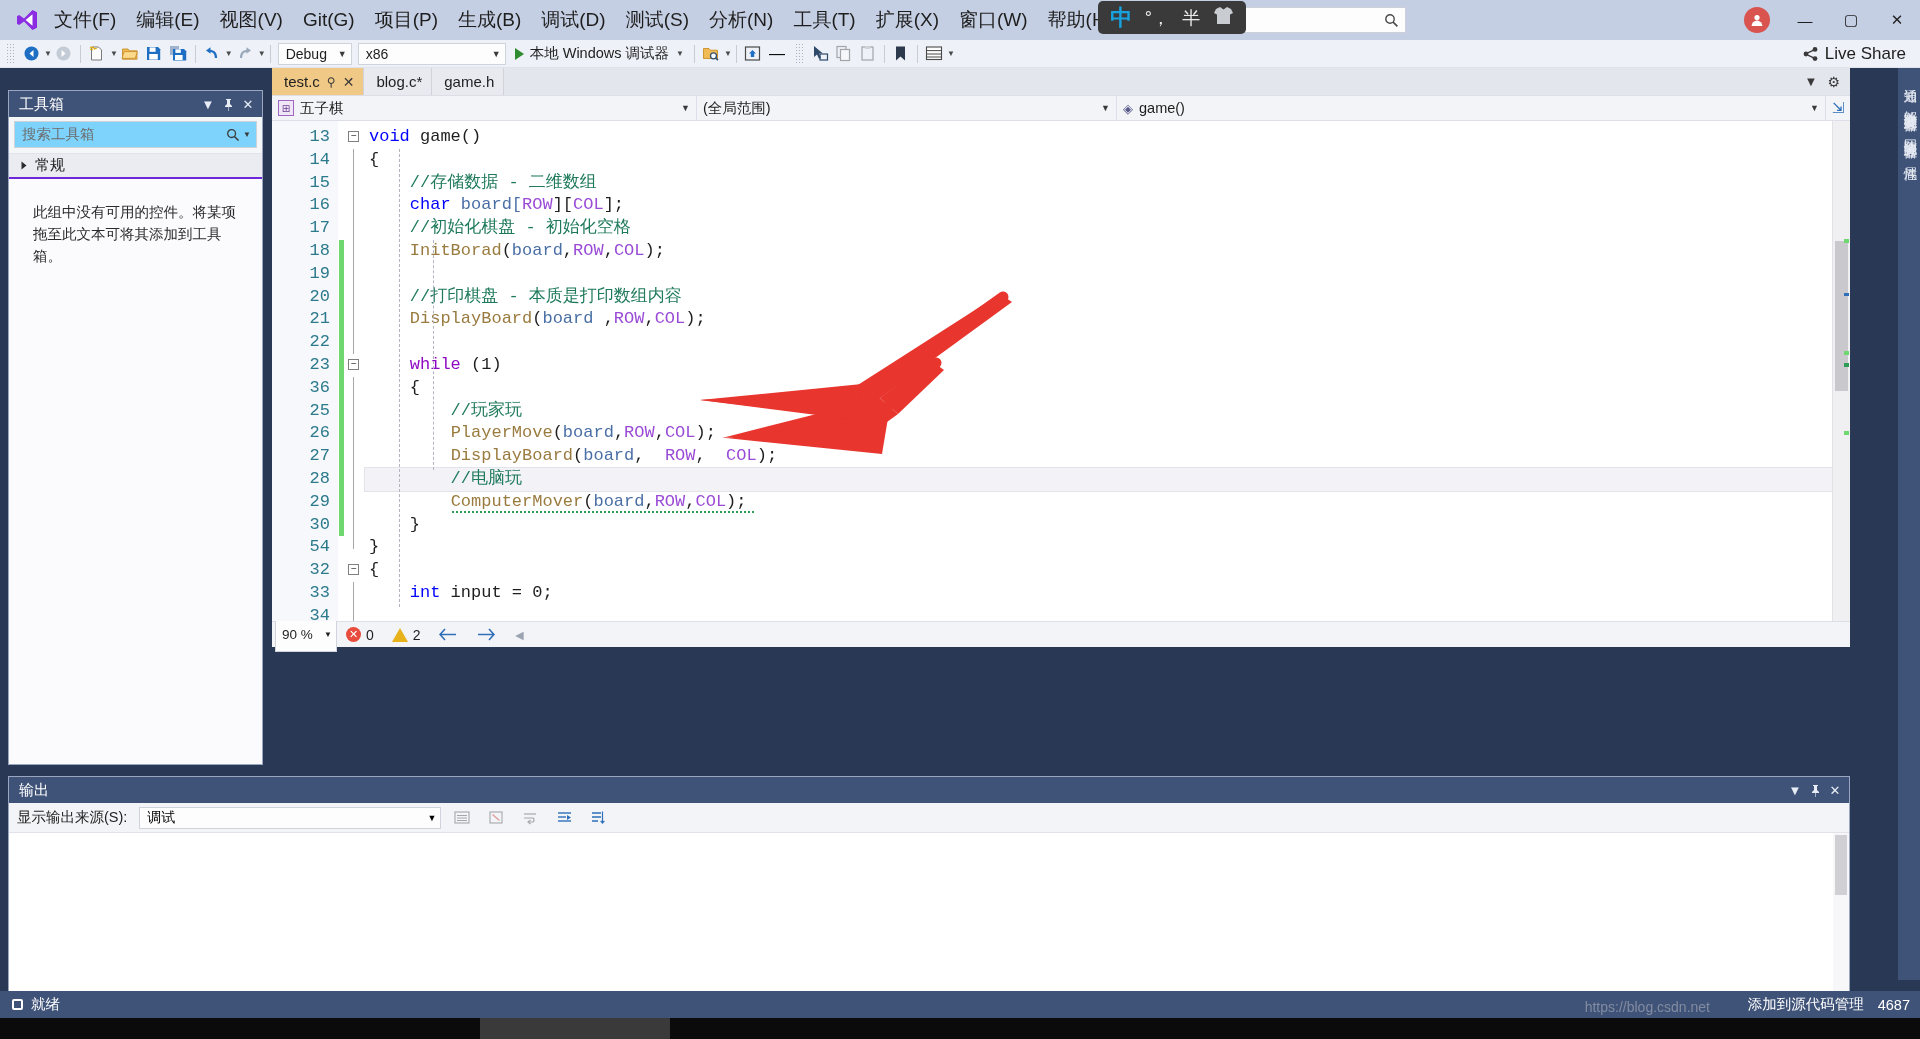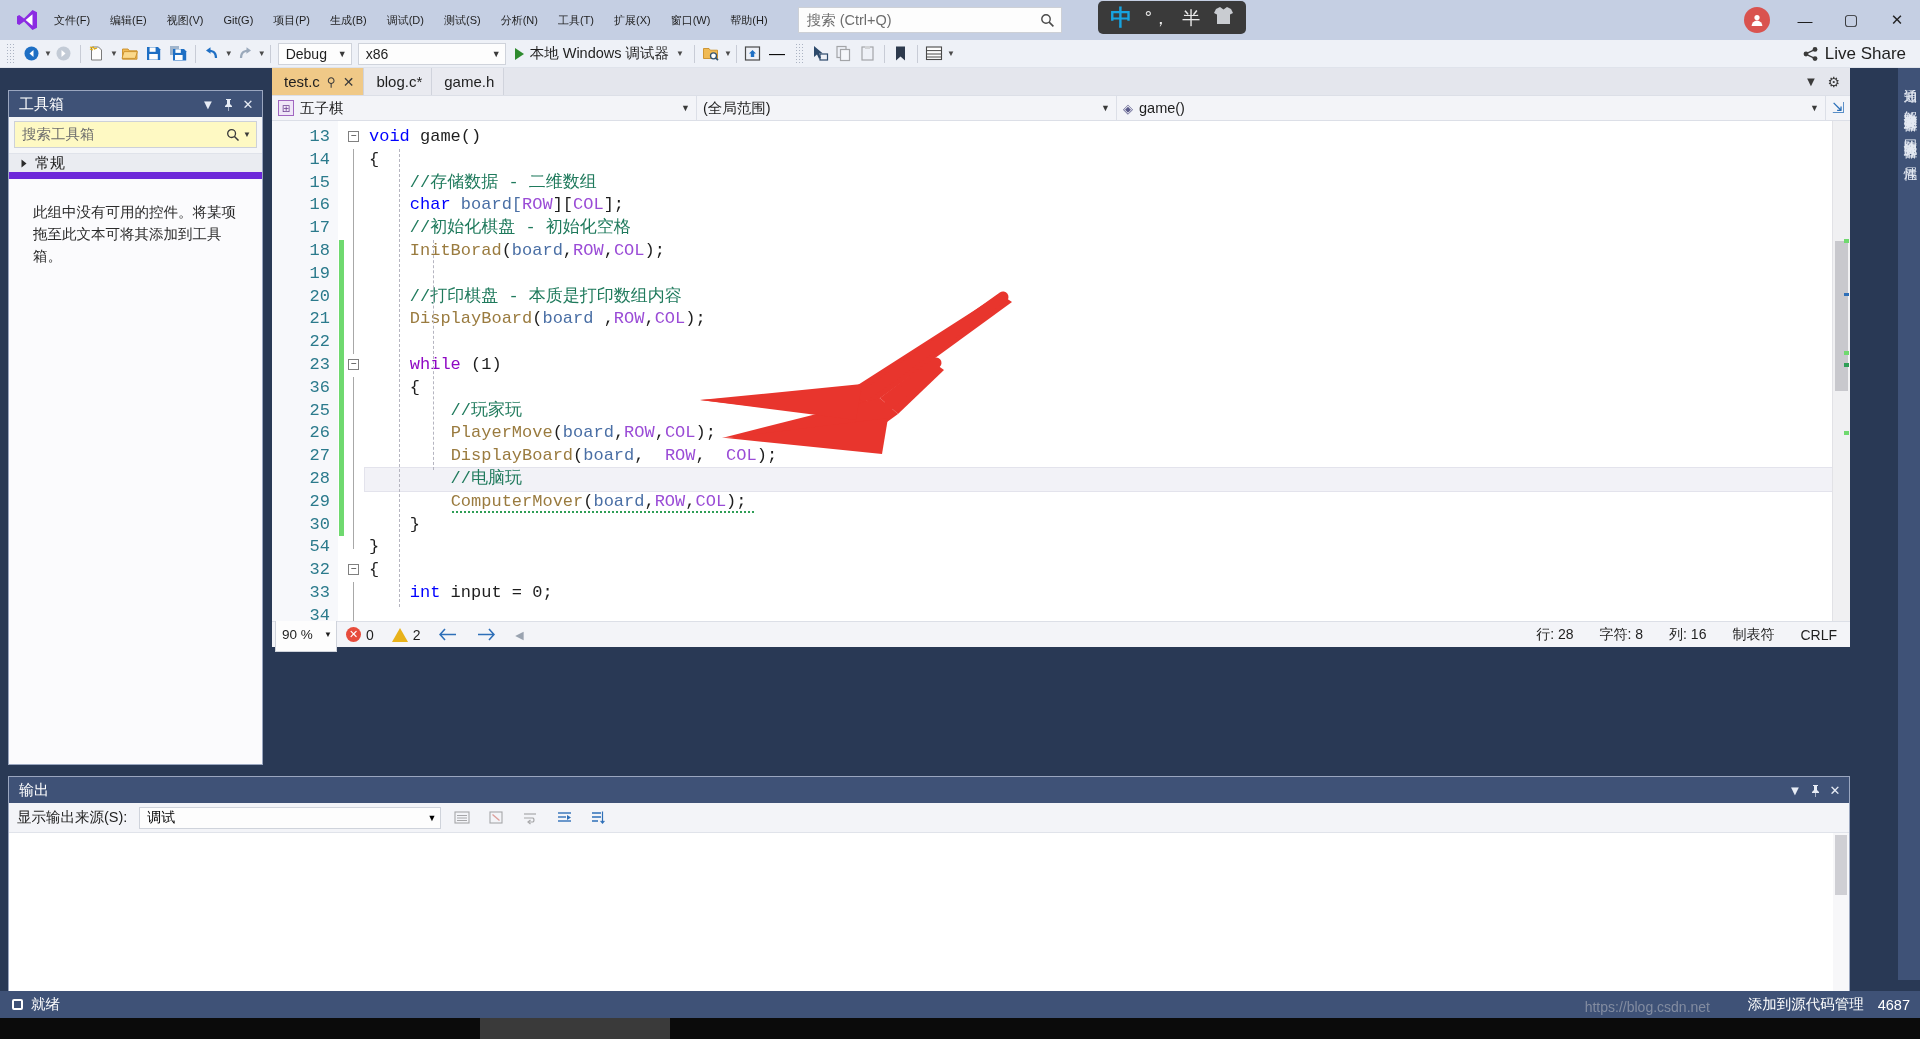--- a/index.html
+++ b/index.html
@@ -18,21 +18,21 @@
     display: flex; align-items: center;
   }
   .vs-logo {
     width: 34px; height: 40px;
     display: flex; align-items: center; justify-content: center;
     margin-left: 10px;
   }
   .vs-logo svg { display: block; }
   .menu-item {
     padding: 0 10px; height: 40px; line-height: 40px;
-    font-size: 11px; color: #1e1e1e; white-space: nowrap;
+    font-size: 19px; color: #1e1e1e; white-space: nowrap;
     cursor: default;
   }
 
   #searchbox {
     width: 264px; height: 26px; margin-left: 20px;
     background: #fdfdfd; border: 1px solid #cdd0d6;
     display: flex; align-items: center; position: relative;
   }
   #searchbox .ph {
     font-size: 14.5px; color: #6d6d6d; padding-left: 8px; flex: 1;
@@ -100,28 +100,28 @@
     display: flex; flex-direction: column;
   }
   #toolbox-header {
     height: 26px; background: #3f5277; display: flex; align-items: center;
     padding: 0 4px 0 10px; color: #fff;
   }
   #toolbox-header .tt { font-size: 15px; flex: 1; }
   .hdr-icon { width: 20px; height: 22px; display:flex; align-items:center; justify-content:center;
               color: #e7ecf5; font-size: 13px; }
   #toolbox-search {
-    height: 27px; margin: 4px 5px 0 5px; background: #fef9c3; border: 1px solid #cdd1d9;
+    height: 27px; margin: 4px 5px 0 5px; background: #7dd3fc; border: 1px solid #cdd1d9;
     display: flex; align-items: center;
   }
   #toolbox-search .ph { flex: 1; font-size: 14.5px; color: #6d6d6d; padding-left: 7px; }
   #tb-group {
     height: 26px; margin-top: 5px; background: #eaecf1;
     display: flex; align-items: center; padding-left: 11px; gap: 7px;
-    border-top: 1px solid #e0e3ea; border-bottom: 7px solid #6d28d9;
+    border-top: 1px solid #e0e3ea; border-bottom: 2px solid #6d28d9;
   }
   #tb-group .tri-d { width:0;height:0;border-top:5px solid #2b2b2b;
                      border-left:4px solid transparent;border-right:4px solid transparent;
                      transform: rotate(-90deg); }
   #tb-group .gl { font-size: 15px; color: #1e1e1e; }
   #tb-empty {
     padding: 22px 16px 0 24px; font-size: 14.5px; color: #2b2b2b; line-height: 22px;
     background: #fbfbfd; flex: 1;
   }
 
@@ -727,27 +727,20 @@
         <svg width="19" height="13" viewBox="0 0 19 13">
             <path d="M6 1 L1 6.5 L6 12 M1 6.5 H17" fill="none" stroke="#2e6fb8" stroke-width="1.6"></path>
           </svg>
       </div>
       <div class="st-item">
         <svg width="19" height="13" viewBox="0 0 19 13">
             <path d="M13 1 L18 6.5 L13 12 M18 6.5 H2" fill="none" stroke="#2e6fb8" stroke-width="1.6"></path>
           </svg>
       </div>
       <div class="st-item" style="color:#9aa3b0">◄</div>
-      <div class="right">
-        <div class="st-item">行: 28</div>
-        <div class="st-item">字符: 8</div>
-        <div class="st-item">列: 16</div>
-        <div class="st-item">制表符</div>
-        <div class="st-item">CRLF</div>
-      </div>
     </div>
   </div>
 
   <div id="output">
     <div id="output-header">
       <div class="tt">输出</div>
       <div class="hdr-icon">▼</div>
       <div class="hdr-icon">
         <svg width="11" height="13" viewBox="0 0 11 13">
             <path d="M3 1 h5 v1 h-1 v4 l2 2 v1 h-3.2 v4 h-.6 v-4 H2 v-1 l2 -2 V2 H3 Z" fill="#e7ecf5"></path>

